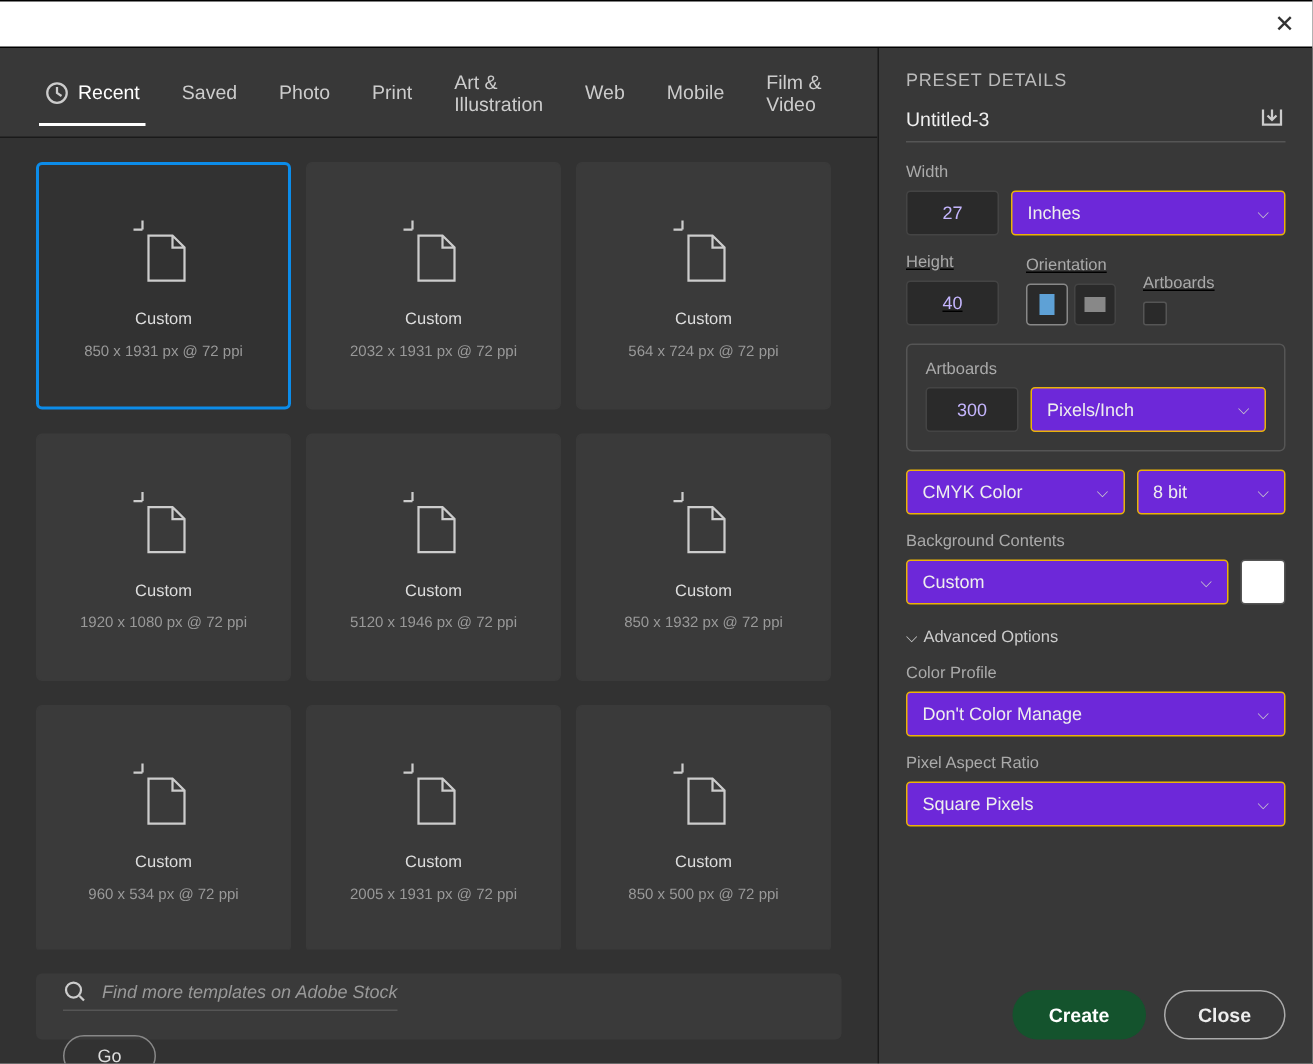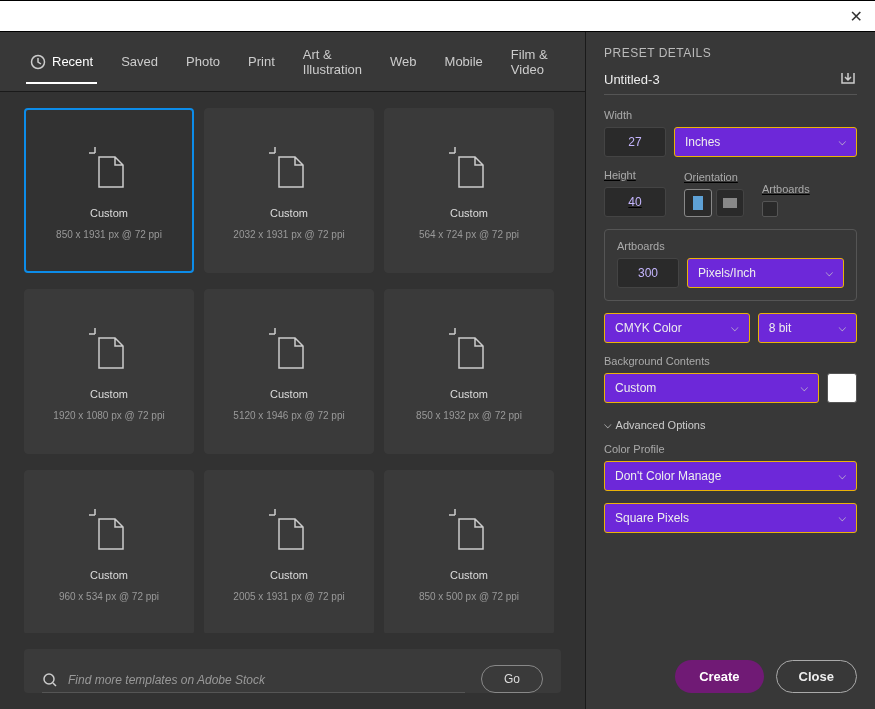--- a/index.html
+++ b/index.html
@@ -14,21 +14,21 @@
     .tab.active::after { content: ""; position: absolute; bottom: 0; left: 10px; right: 10px; height: 2px; background: #fff; }
     .left-col { flex: 1; display: flex; flex-direction: column; background: #323232; }
     .content { padding: 16px 24px 0 24px; flex: 1; overflow: hidden; }
     .section-title { color: #eee; font-size: 12px; letter-spacing: 0.5px; margin-bottom: 12px; }
     .grid { display: grid; grid-template-columns: repeat(3, 170px); gap: 16px 10px; }
     .card { background: #3a3a3a; border: 1px solid #3a3a3a; border-radius: 4px; height: 165px; display: flex; flex-direction: column; align-items: center; justify-content: center; gap: 10px; cursor: pointer; }
     .card.selected { border: 2px solid #0c8ce9; background: #323232; }
     .card-icon { width: 56px; height: 56px; display: flex; align-items: center; justify-content: center; }
     .card-label { color: #ddd; font-size: 11px; }
     .card-sub { color: #999; font-size: 10px; }
-    .search-bar { margin: 16px 24px; height: 44px; background: #3a3a3a; border-radius: 4px; display: flex; align-items: flex-end; padding: 0 18px; gap: 16px; }
+    .search-bar { margin: 16px 24px; height: 44px; background: #3a3a3a; border-radius: 4px; display: flex; align-items: flex-start; padding: 0 18px; gap: 16px; flex-direction: column; }
     .search-input-wrap { flex: 1; display: flex; align-items: center; gap: 10px; border-bottom: 1px solid #555; padding: 4px 0; }
     .search-placeholder { color: #999; font-size: 12px; font-style: italic; }
     .go-btn { border: 1px solid #888; color: #ddd; background: transparent; border-radius: 20px; padding: 6px 22px; font-size: 12px; cursor: pointer; }
     .right-col { width: 290px; background: #383838; border-left: 1px solid #1a1a1a; display: flex; flex-direction: column; padding: 14px 18px 16px 18px; position: relative; }
     .right-header { color: #bbb; font-size: 12px; letter-spacing: 0.5px; margin-bottom: 10px; }
     .doc-name-row { display: flex; align-items: center; justify-content: space-between; border-bottom: 1px solid #555; padding-bottom: 6px; margin-bottom: 14px; }
     .doc-name { color: #eee; font-size: 13px; }
     .field-label { color: #aaa; font-size: 11px; margin-bottom: 6px; display: block; }
     .row { display: flex; gap: 8px; margin-bottom: 12px; align-items: flex-end; }
     .num-input { background: #2a2a2a; border: 1px solid #444; color: #c4b5fd; font-size: 12px; padding: 7px 10px; border-radius: 3px; width: 62px; text-align: center; }
@@ -36,21 +36,21 @@
     .chev { font-size: 10px; color: #ccc; }
     .orient-group { display: flex; gap: 4px; }
     .orient-btn { width: 28px; height: 28px; background: #2a2a2a; border: 1px solid #444; border-radius: 3px; display: flex; align-items: center; justify-content: center; cursor: pointer; }
     .orient-btn.active { border-color: #888; }
     .checkbox { width: 16px; height: 16px; border: 1px solid #555; background: #2a2a2a; border-radius: 2px; cursor: pointer; }
     .sub-col { display: flex; flex-direction: column; text-decoration: underline; }
     .group-box { border: 1px solid #555; border-radius: 4px; padding: 10px 12px 12px 12px; margin-bottom: 12px; }
     .swatch { width: 30px; height: 30px; background: #fff; border: 1px solid #555; border-radius: 3px; }
     .adv-toggle { color: #ccc; font-size: 11px; display: flex; align-items: center; gap: 4px; margin: 4px 0 12px 0; cursor: pointer; }
     .footer-btns { margin-top: auto; display: flex; gap: 12px; justify-content: flex-end; padding-top: 16px; }
-    .btn-primary { background: #701a75; color: #fff; border: none; border-radius: 20px; padding: 8px 24px; font-size: 13px; font-weight: 600; cursor: pointer; }
+    .btn-primary { background: #14532d; color: #fff; border: none; border-radius: 20px; padding: 8px 24px; font-size: 13px; font-weight: 600; cursor: pointer; }
     .btn-secondary { background: transparent; color: #eee; border: 1.5px solid #aaa; border-radius: 20px; padding: 8px 22px; font-size: 13px; font-weight: 700; cursor: pointer; }
     .icon-svg { stroke: #ccc; stroke-width: 1.5; fill: none; }
     .clock-icon { width: 16px; height: 16px; }
   </style>
 </head>
 <body>
 
 <div class="titlebar">
   <span class="titlebar-title">New Document</span>
   <span class="titlebar-close">✕</span>
@@ -277,20 +277,21 @@
     </div>
 
     <span class="field-label">Color Profile</span>
     <div class="row">
       <div class="select">
           <span>Don't Color Manage</span>
           <span class="chev">⌵</span>
         </div>
     </div>
 
+    <span class="field-label">Pixel Aspect Ratio</span>
     <div class="row">
       <div class="select">
           <span>Square Pixels</span>
           <span class="chev">⌵</span>
         </div>
     </div>
 
     <div class="footer-btns">
       <button class="btn-primary">Create</button>
       <button class="btn-secondary">Close</button>

